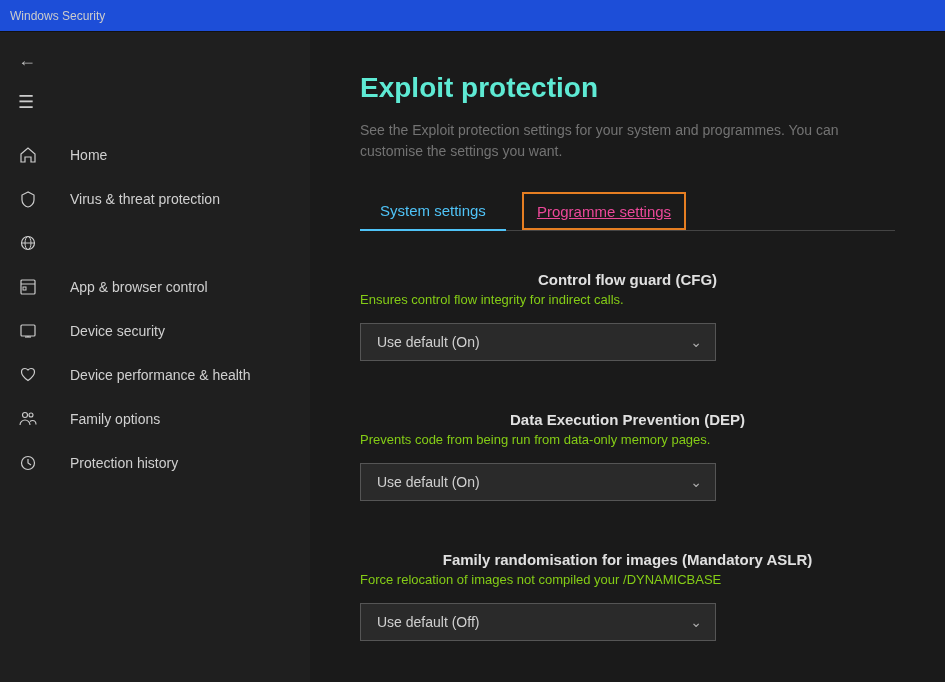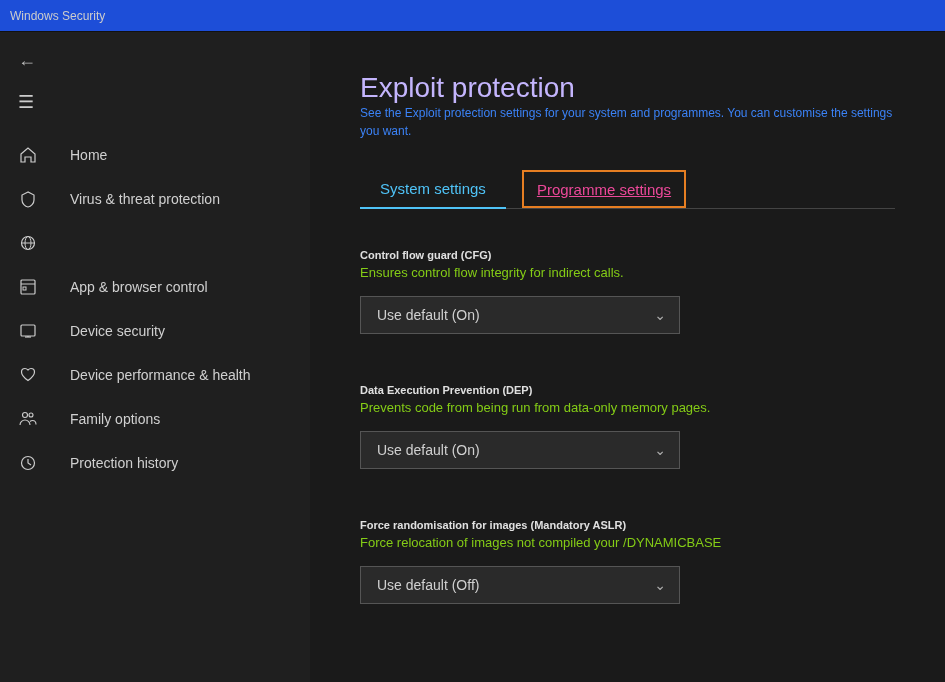--- a/index.html
+++ b/index.html
@@ -96,27 +96,28 @@
     
     .content {
       flex: 1;
       background: #1a1a1a;
       padding: 40px 50px;
       overflow-y: auto;
     }
 
     .page-title {
       font-size: 28px;
-      font-weight: 400;
-      color: #c4b5fd;
+      font-weight: 700;
+      color: #5eead4;
+      margin-bottom: 16px;
     }
 
     .page-description {
-      font-size: 12px;
-      color: #3b82f6;
+      font-size: 14px;
+      color: #737373;
       line-height: 1.5;
       max-width: 580px;
       margin-bottom: 30px;
     }
 
     
     .tabs {
       display: flex;
       gap: 16px;
       margin-bottom: 40px;
@@ -146,35 +147,36 @@
       padding: 8px 13px;
       text-decoration: underline;
     }
 
     
     .setting-section {
       margin-bottom: 50px;
     }
 
     .setting-title {
-      font-size: 11px;
+      font-size: 15px;
       font-weight: 600;
       color: #e0e0e0;
       margin-bottom: 4px;
+      text-align: center;
     }
 
     .setting-desc {
       font-size: 13px;
       color: #84cc16;
       margin-bottom: 16px;
     }
 
     .dropdown-wrapper {
       position: relative;
-      width: 320px;
+      width: 356px;
       border-radius: 15px;
     }
 
     .dropdown {
       width: 100%;
       background: #2a2a2a;
       border: 1px solid #555;
       color: #d0d0d0;
       padding: 10px 16px;
       font-size: 14px;
@@ -333,21 +335,21 @@
         <select class="dropdown">
           <option>Use default (On)</option>
           <option>On</option>
           <option>Off</option>
         </select>
         <span class="dropdown-chevron">⌄</span>
       </div>
     </div>
 
     <div class="setting-section">
-      <div class="setting-title">Force randomisation for images (Mandatory ASLR)</div>
+      <div class="setting-title">Family randomisation for images (Mandatory ASLR)</div>
       <div class="setting-desc">Force relocation of images not compiled your /DYNAMICBASE</div>
       <div class="dropdown-wrapper">
         <select class="dropdown">
           <option>Use default (Off)</option>
           <option>On</option>
           <option>Off</option>
         </select>
         <span class="dropdown-chevron">⌄</span>
       </div>
     </div>

